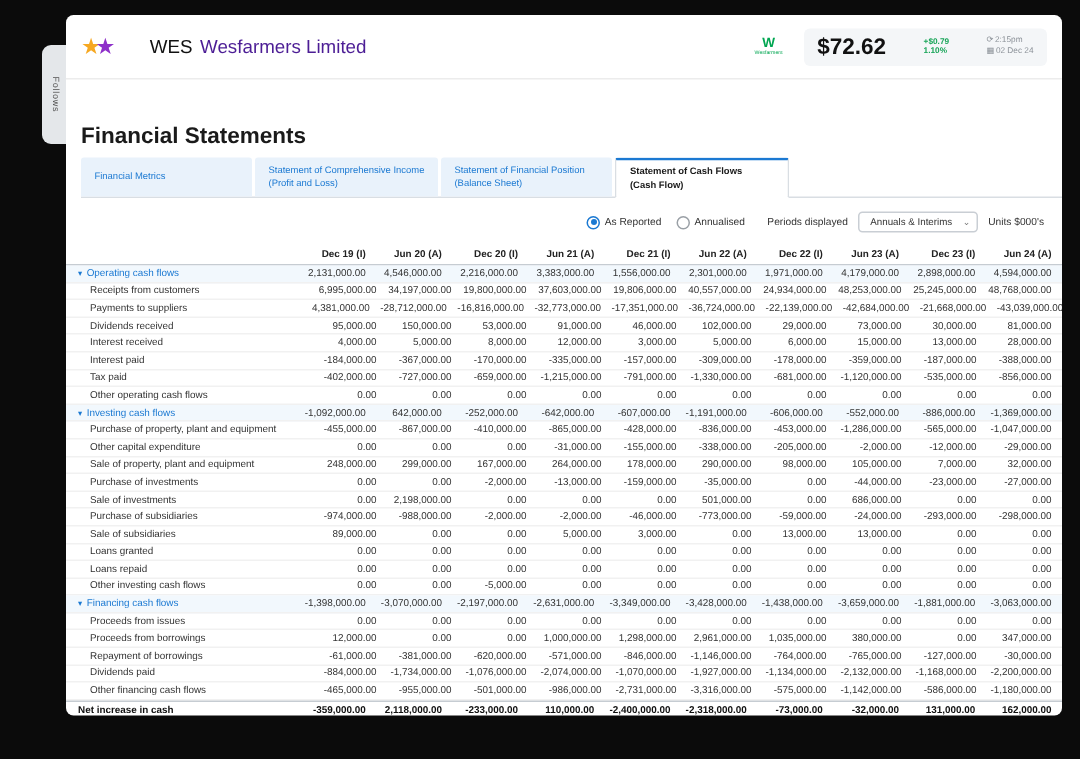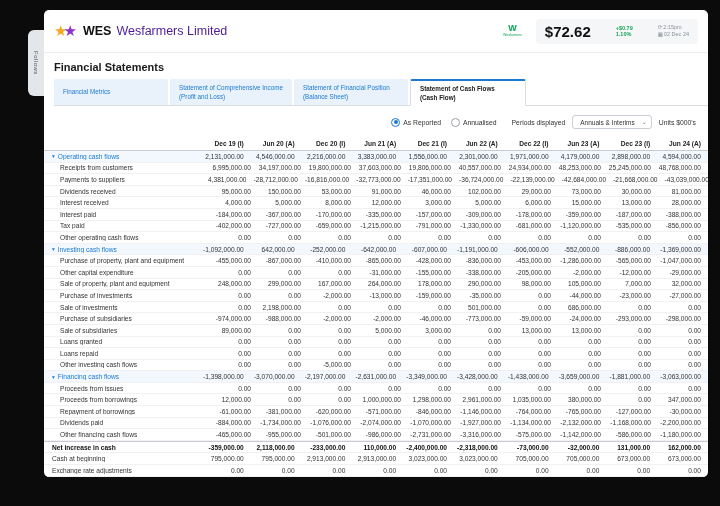--- a/index.html
+++ b/index.html
@@ -6,35 +6,35 @@
     font-family:"Liberation Sans",sans-serif;-webkit-font-smoothing:antialiased;}
   .app{position:absolute;left:44px;top:10px;width:664px;height:467px;background:#fff;
     border-radius:5px;overflow:hidden;}
   .side-tab{position:absolute;left:28px;top:30px;width:16px;height:66px;background:#e4e7ea;
     border-radius:6px 0 0 6px;display:flex;align-items:center;justify-content:center;}
   .side-tab span{writing-mode:vertical-rl;font-size:6px;color:#555;letter-spacing:.5px;}
   
   .topbar{height:42px;display:flex;align-items:center;padding:0 10px;border-bottom:1px solid #ececec;}
   .stars{font-size:15px;letter-spacing:-4px;margin-right:10px;white-space:nowrap;}
   .star1{color:#f6a821;} .star2{color:#8e30c9;}
-  .ticker{font-weight:bold;font-size:12.5px;color:#111;margin-right:5px;}
+  .ticker{font-weight:normal;font-size:12.5px;color:#111;margin-right:5px;margin-left:17px;}
   .company{font-size:12.5px;color:#4c1d95;}
   .topbar-right{margin-left:auto;display:flex;align-items:center;gap:14px;}
   .wf-logo{display:flex;flex-direction:column;align-items:center;line-height:1;}
   .wf-logo .w{color:#00a651;font-weight:bold;font-size:9px;}
   .wf-logo .t{color:#00a651;font-size:3.5px;margin-top:1px;}
   .price-panel{background:#f4f6f8;border-radius:4px;padding:4px 9px;display:flex;align-items:center;gap:25px;}
   .price{font-size:15px;font-weight:bold;color:#111;}
   .chg{display:flex;flex-direction:column;line-height:1.15;}
   .chg span{font-size:5.5px;color:#18a558;font-weight:bold;}
   .quote{display:flex;flex-direction:column;line-height:1.3;}
   .quote span{font-size:5.5px;color:#8a9097;}
   .q-ic{font-size:5.5px;color:#8a9097;margin-right:1px;}
   
-  .page-title{font-size:11px;font-weight:bold;color:#1a1a1a;padding:8px 0 6px 10px;}
+  .page-title{font-size:15px;font-weight:bold;color:#1a1a1a;padding:8px 0 6px 10px;margin-top:21px;}
   .tabbar{display:flex;align-items:stretch;gap:2px;margin:0 0 0 10px;border-bottom:1px solid #d9dee3;}
   .tab{background:#e9f2fb;color:#1b79d2;font-size:6.3px;line-height:1.35;padding:4px 9px 3px;
     border-radius:2px 2px 0 0;display:flex;flex-direction:column;justify-content:center;min-width:96px;cursor:pointer;}
   .tab.active{background:#fff;color:#1a1a1a;font-weight:bold;border:1px solid #d9dee3;border-bottom:1px solid #fff;
     border-top:2px solid #1b79d2;margin-bottom:-1px;}
   
   .controls{display:flex;align-items:center;justify-content:flex-end;gap:7px;padding:9px 12px 7px;font-size:6.8px;color:#333;}
   .radio-group{display:flex;align-items:center;gap:10px;margin-right:8px;}
   .radio-opt{display:flex;align-items:center;gap:3px;cursor:pointer;}
   .rdot{width:7px;height:7px;border:1px solid #9aa0a6;border-radius:50%;display:inline-flex;align-items:center;justify-content:center;background:#fff;}

